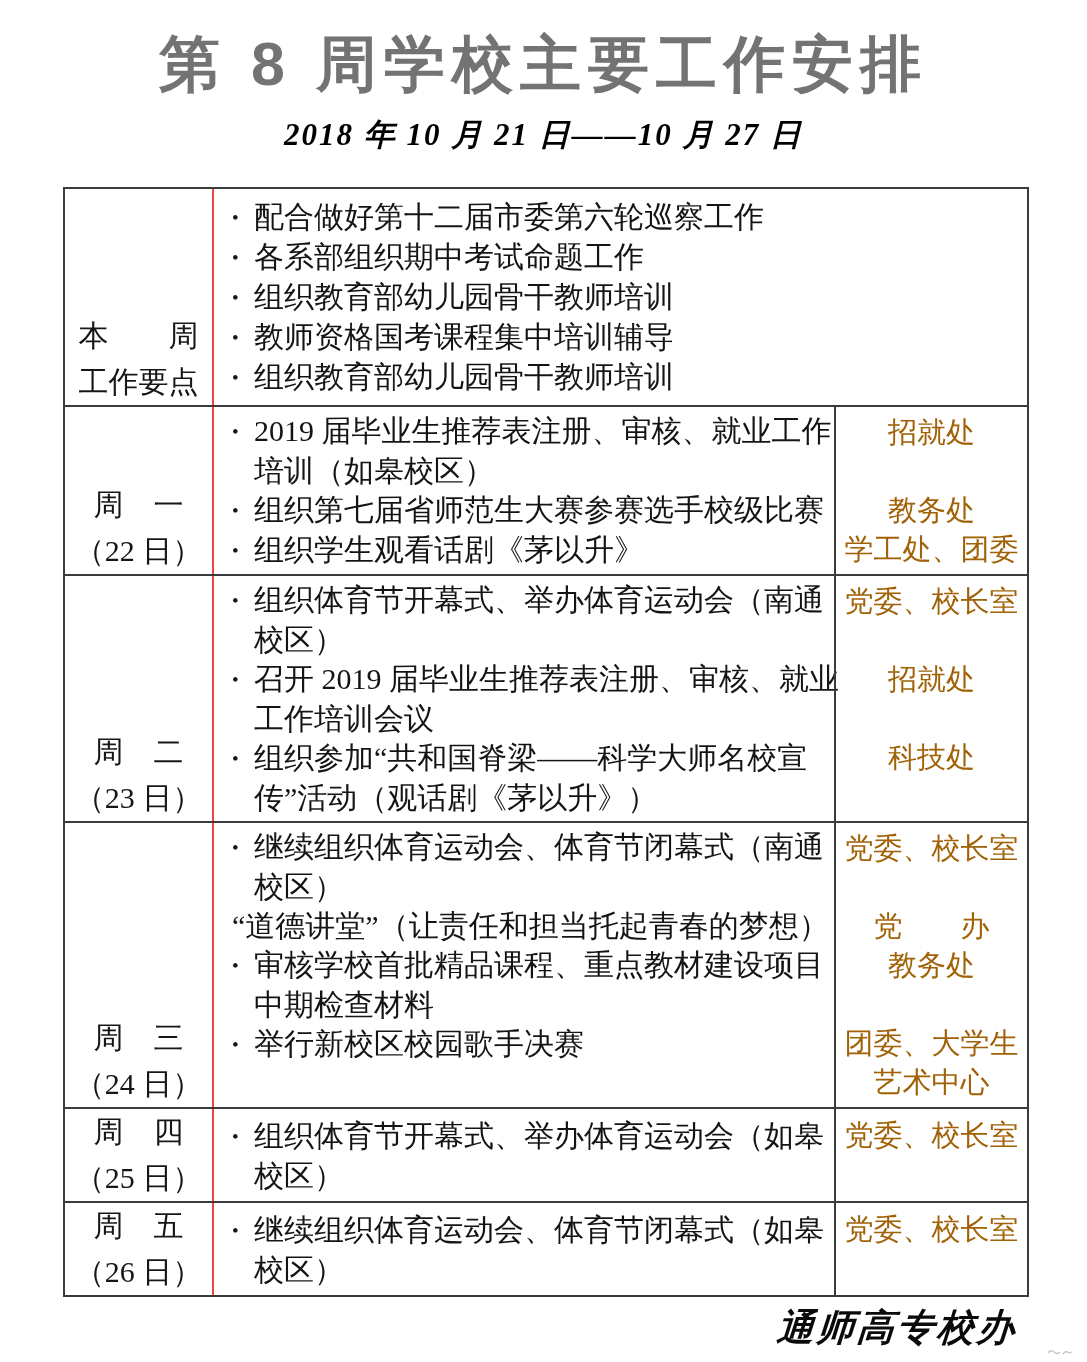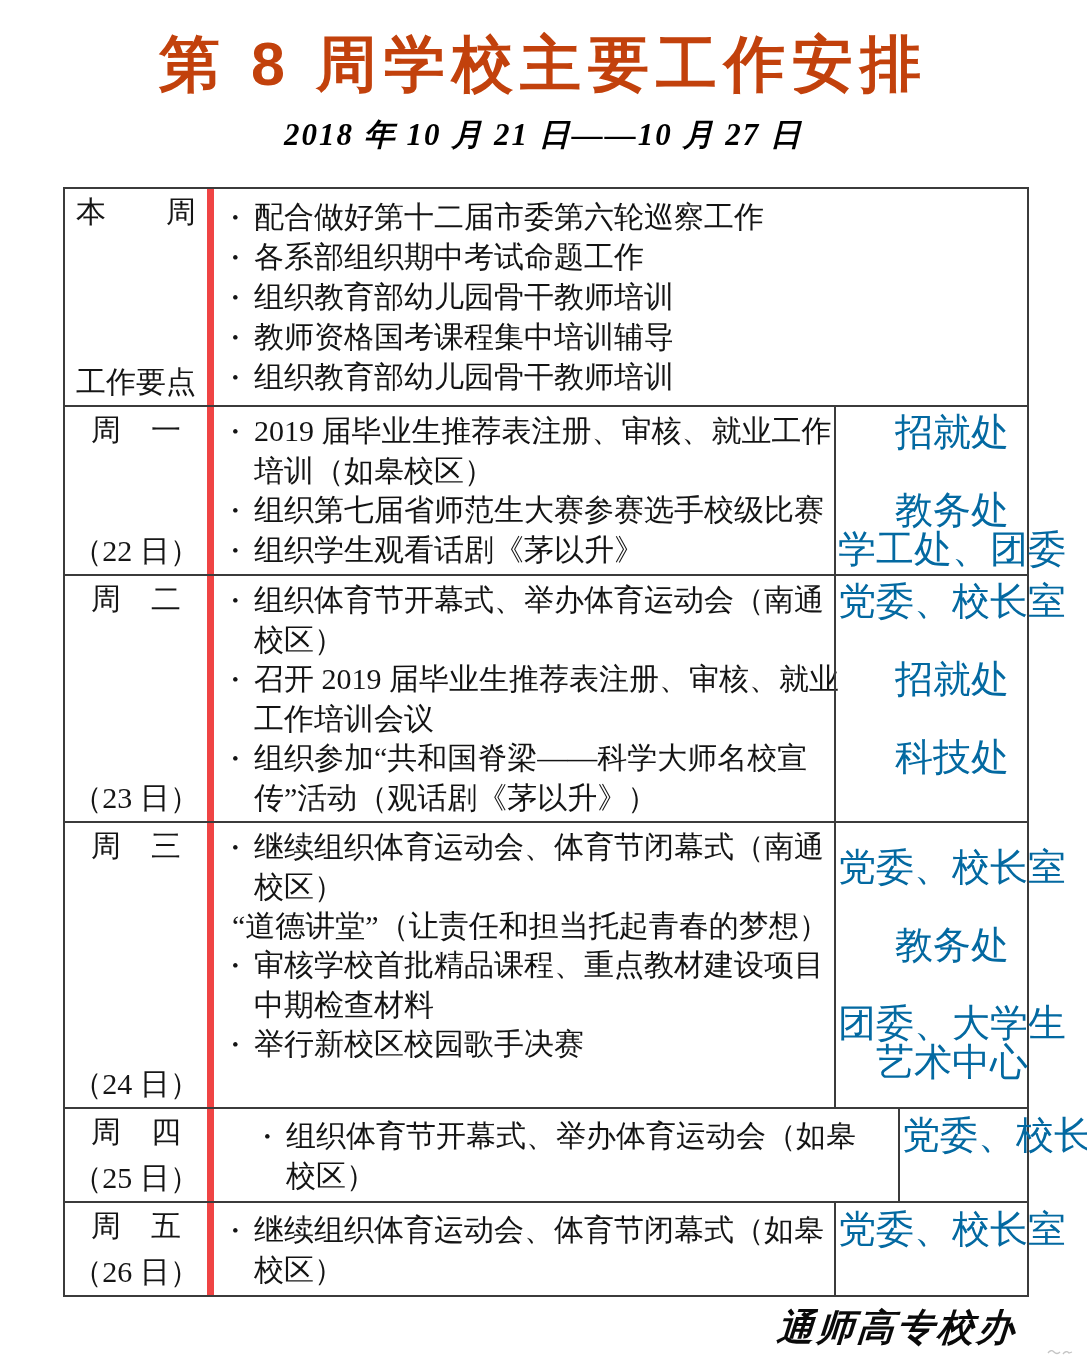--- a/index.html
+++ b/index.html
@@ -20,21 +20,21 @@
     inset: 0;
   }
   .doc-title {
     margin-top: 20px;
     text-align: center;
     font-family: "Liberation Sans", "DejaVu Sans", sans-serif;
     font-weight: 900;
     font-size: 61px;
     letter-spacing: 7px;
     line-height: 88px;
-    color: #c2410c;
+    color: #737373;
     white-space: nowrap;
   }
   .doc-subtitle {
     margin-top: 6px;
     text-align: center;
     font-style: italic;
     font-weight: bold;
     font-size: 31px;
     letter-spacing: 2px;
     color: #000000;
@@ -51,27 +51,27 @@
   .trow {
     display: grid;
     grid-template-columns: 149px 620px 1fr;
     box-sizing: border-box;
   }
   .trow + .trow { border-top: 2px solid #3b3b3b; }
   .r0 { min-height: 216px; }
   .r1 { min-height: 164px; }
   .r2 { min-height: 240px; }
   .r3 { min-height: 273px; }
-  .r4 { min-height: 92px; gap: 32px; }
+  .r4 { min-height: 92px; }
   .r5 { min-height: 90px; }
   .day-label {
-    border-right: 7px solid #ef4444;
+    border-right: 2px solid #ef4444;
     display: flex;
     flex-direction: column;
-    justify-content: space-between;
+    justify-content: flex-end;
     align-items: center;
   }
   .label-line {
     font-size: 30px;
     line-height: 46px;
     white-space: pre;
     color: #161616;
   }
   .content-cell {
     display: flex;
@@ -97,26 +97,26 @@
   .cline.cont { padding-left: 22px; }
   .dept-cell {
     border-left: 2px solid #3b3b3b;
     display: flex;
     flex-direction: column;
     justify-content: center;
     padding: 4px 2px;
     box-sizing: border-box;
   }
   .dline {
-    font-size: 38px;
+    font-size: 29px;
     line-height: 39px;
     min-height: 39px;
     text-align: center;
     white-space: pre;
-    color: #0369a1;
+    color: #a16207;
   }
   .signature {
     position: absolute;
     right: 70px;
     top: 1303px;
     font-style: italic;
     font-weight: bold;
     font-size: 37px;
     letter-spacing: 3px;
     color: #0a0a0a;
@@ -205,20 +205,21 @@
           <div class="cline cont"><span>校区）</span></div>
           <div class="cline flush"><span>“道德讲堂”（让责任和担当托起青春的梦想）</span></div>
           <div class="cline bullet"><span class="bullet">•</span><span>审核学校首批精品课程、重点教材建设项目</span></div>
           <div class="cline cont"><span>中期检查材料</span></div>
           <div class="cline bullet"><span class="bullet">•</span><span>举行新校区校园歌手决赛</span></div>
           <div class="cline cont"><span></span></div>
         </div>
     <div class="dept-cell">
           <div class="dline">党委、校长室</div>
           <div class="dline"></div>
+          <div class="dline">党　　办</div>
           <div class="dline">教务处</div>
           <div class="dline"></div>
           <div class="dline">团委、大学生</div>
           <div class="dline">艺术中心</div>
         </div>
   </div>
 
   <div class="trow r4">
     <div class="day-label">
           <div class="label-line">周　四</div>

